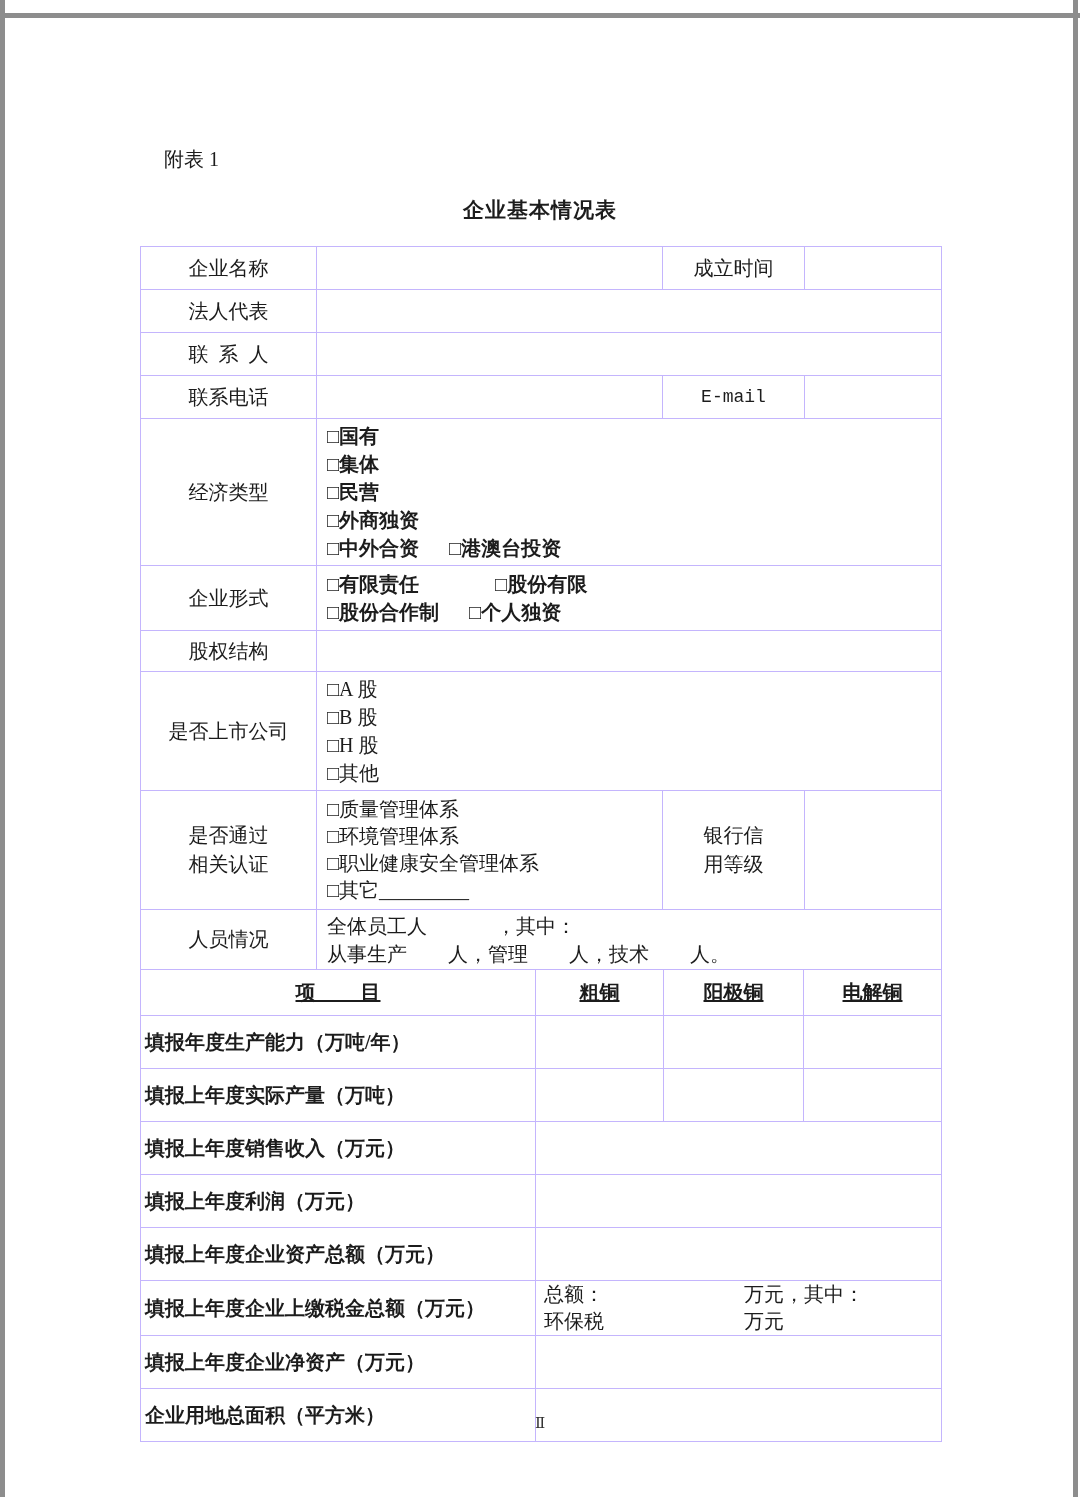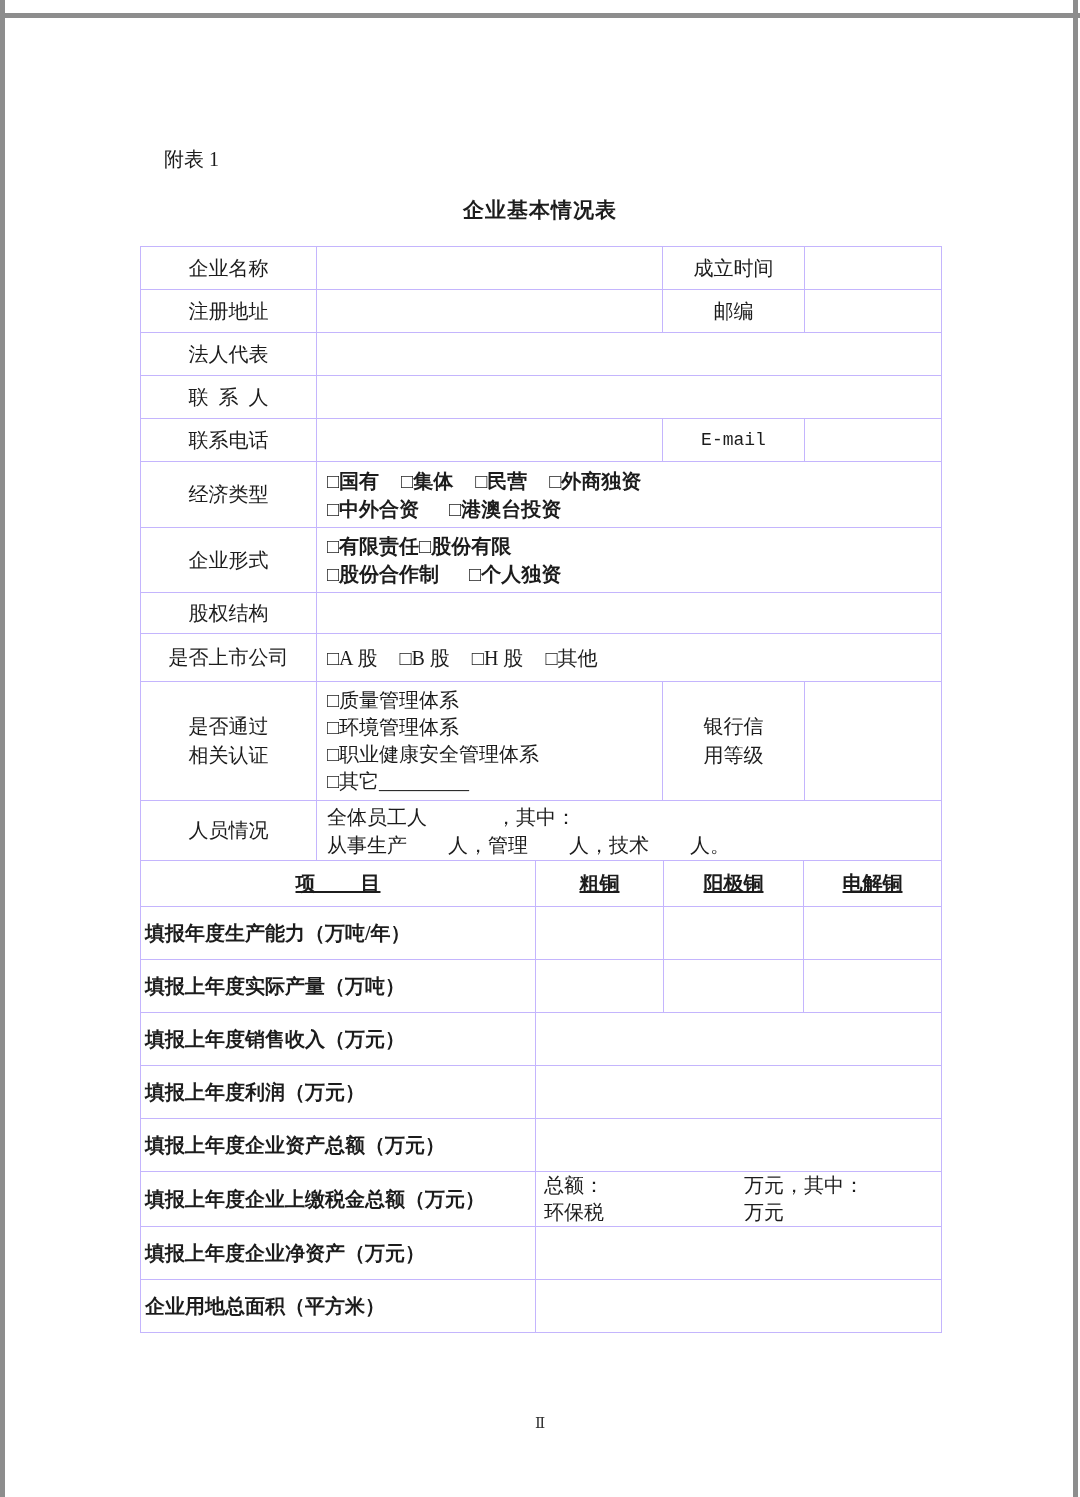--- a/index.html
+++ b/index.html
@@ -24,23 +24,23 @@
 
   .lbl{text-align:center;}
   .pre{white-space:pre;}
   .wrap4{width:84px;margin:0 auto;line-height:29px;text-align:center;}
   .wrap3{width:64px;margin:0 auto;line-height:29px;text-align:center;}
 
   .chk{padding:3px 4px 3px 10px;}
   .opt-line{display:flex;line-height:28px;}
   .opt{white-space:pre;}
   .wt-b .opt{font-weight:bold;}
-  .g34{column-gap:22px;}
+  .g34{column-gap:39px;flex-direction:column;}
   .g56{column-gap:30px;}
-  .g76{}
+  .g76{column-gap:76px;}
   .cert-list .opt{display:block;line-height:27px;}
 
   .two-line{padding-left:10px;line-height:28px;}
   .ml64{margin-left:64px;}
   .ml36{margin-left:36px;}
   .ml135{margin-left:135px;}
 
   .r42>td{height:42px;}
   .r59>td{height:59px;}
   .r58>td{height:58px;}
@@ -79,26 +79,20 @@
       </colgroup>
 
     <tbody>
         <tr class="r42">
       <td class="lbl">企业名称</td>
       <td></td>
       <td class="lbl">成立时间</td>
       <td></td>
     </tr>
 
-    <tr class="r42">
-      <td class="lbl">注册地址</td>
-      <td></td>
-      <td class="lbl">邮编</td>
-      <td></td>
-    </tr>
 
     <tr class="r42">
       <td class="lbl">法人代表</td>
       <td colspan="3"></td>
     </tr>
 
     <tr class="r42">
       <td class="lbl pre">联  系  人</td>
       <td colspan="3"></td>
     </tr>

